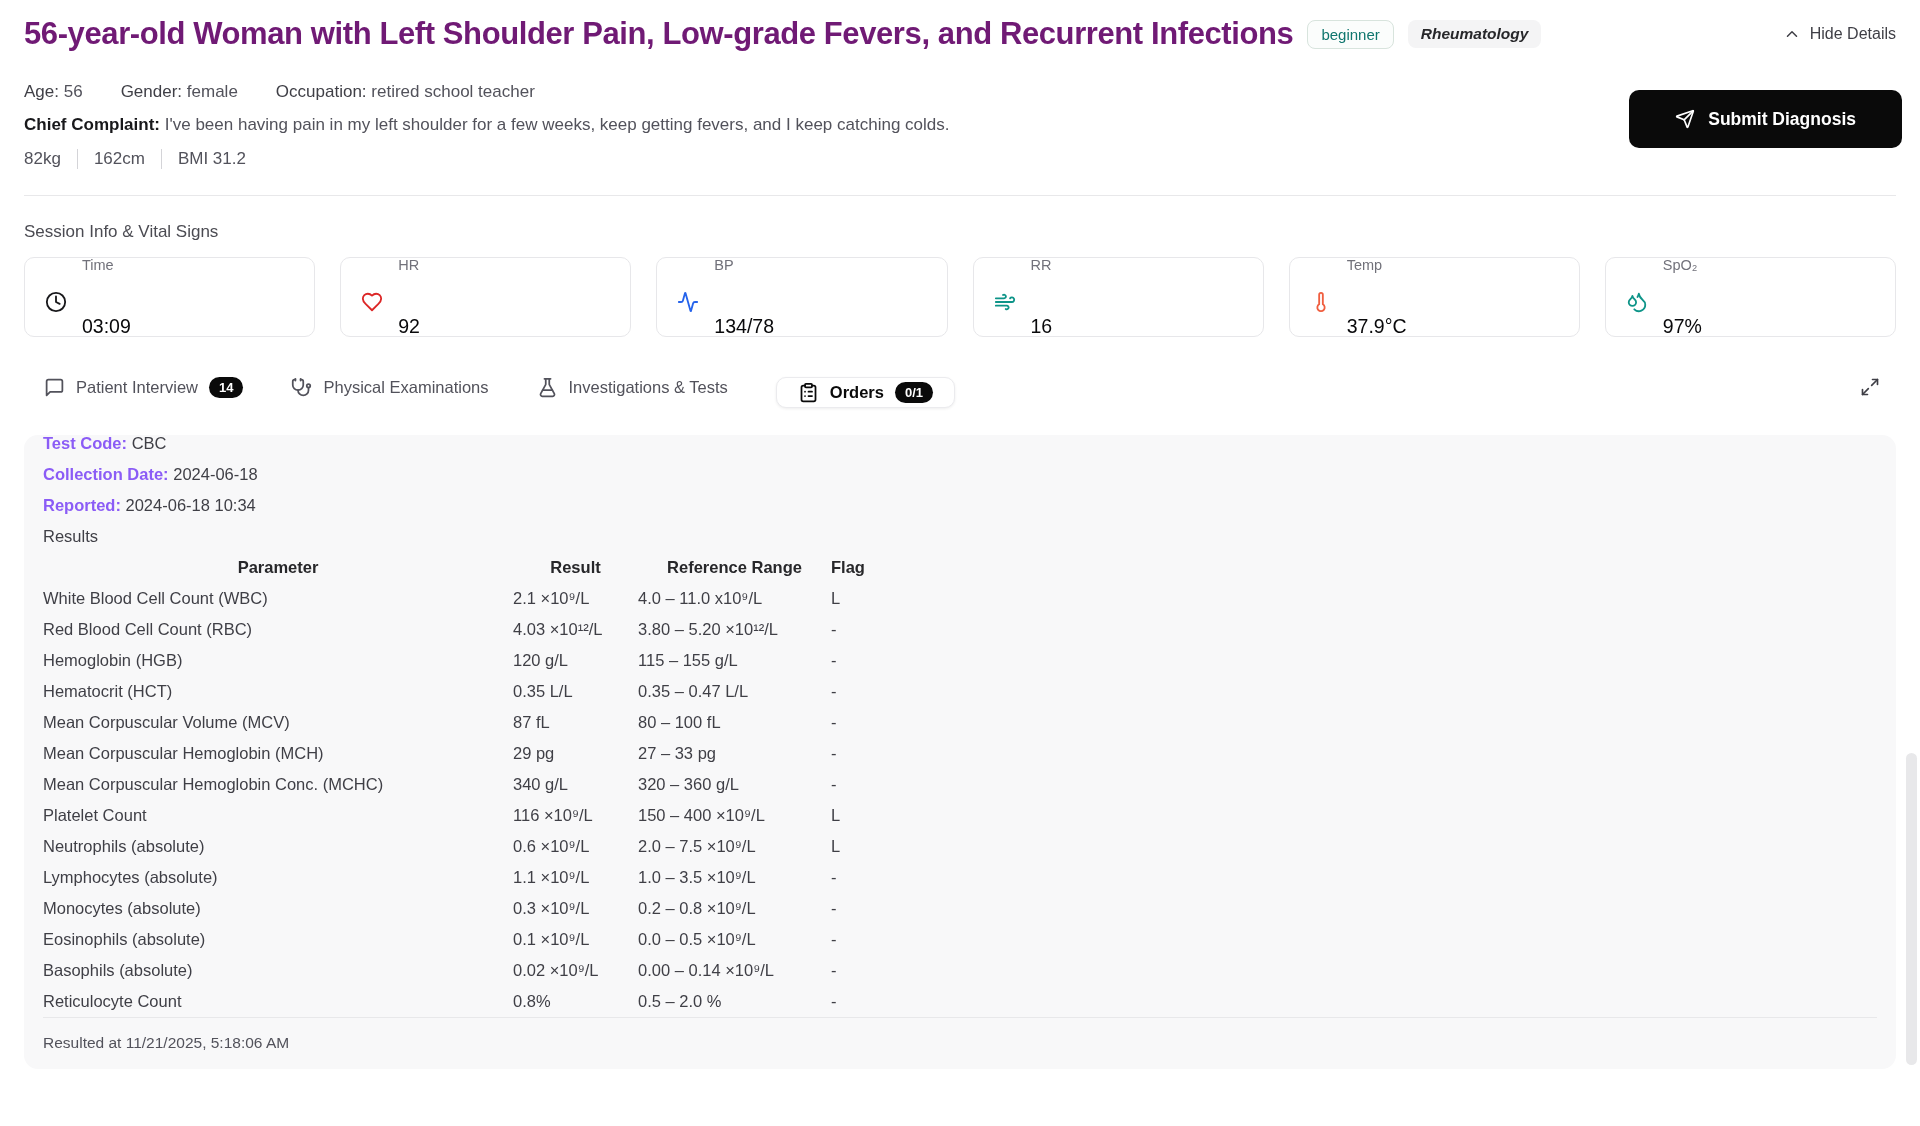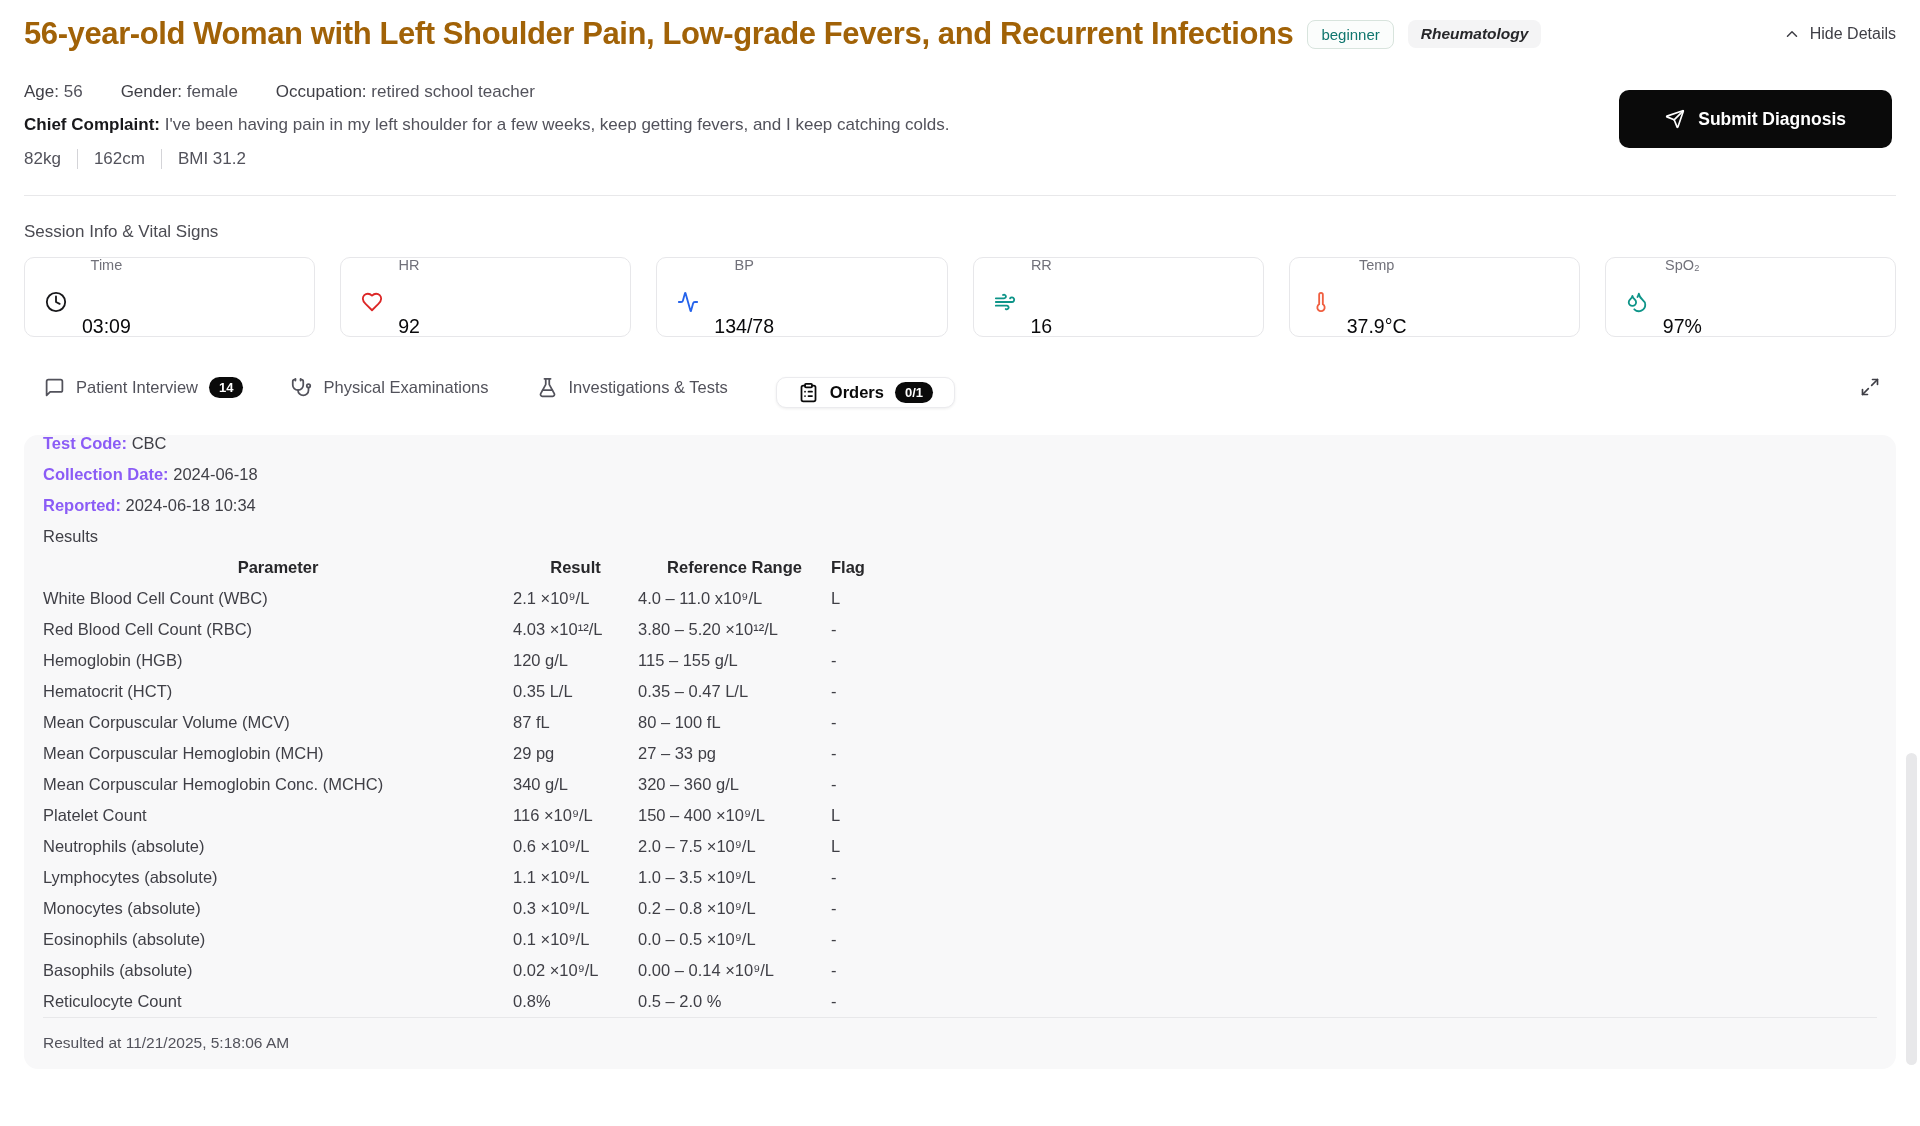--- a/index.html
+++ b/index.html
@@ -6,52 +6,52 @@
   html,body { width:1920px; height:1126px; }
   body {
     font-family:"Liberation Sans", sans-serif;
     background:#ffffff; color:#18181b;
     position:relative; overflow:hidden;
   }
   .page { padding:0 24px; position:relative; }
 
   
   .header-row { display:flex; align-items:center; gap:14px; padding-top:16px; }
-  h1.title { font-size:31px; font-weight:700; color:#a16207; letter-spacing:-0.4px; white-space:nowrap; }
+  h1.title { font-size:31px; font-weight:700; color:#701a75; letter-spacing:-0.4px; white-space:nowrap; }
   .badge { display:inline-flex; align-items:center; border-radius:8px; padding:5px 13px; font-size:15px; white-space:nowrap; }
   .badge-beginner { color:#0f766e; background:#fbfdfc; border:1px solid #d8e4dd; font-weight:500; }
   .badge-specialty { color:#27272a; background:#f4f4f5; font-weight:700; font-size:15.5px;font-style:italic; }
   .hide-details { margin-left:auto; display:flex; align-items:center; gap:9px; color:#3f3f46;
     font-size:16px; background:none; border:none; cursor:pointer; font-family:inherit; }
   .hide-details svg { stroke:#3f3f46; }
 
   .demo-row { display:flex; gap:38px; margin-top:30px; font-size:17px; }
   .demo-item .lbl-md { color:#3f3f46; font-weight:500; }
   .demo-item .val { color:#52525b; }
   .chief-row { margin-top:13px; font-size:17px; }
   .chief-row .lbl-b { font-weight:700; color:#18181b; }
   .chief-row .val { color:#52525b; }
   .stats-row { display:flex; align-items:center; gap:16px; margin-top:14px; font-size:17px; color:#52525b; }
   .sep { width:1px; height:20px; background:#d4d4d8; }
 
-  .submit-btn { position:absolute; top:90px; right:28px; height:58px;
+  .submit-btn { position:absolute; top:90px; right:18px; height:58px;
     display:flex; align-items:center; gap:13px; padding:0 46px;
     background:#0a0a0a; color:#fff; border:none; border-radius:10px;
     font-size:17.5px; font-weight:600; font-family:inherit; cursor:pointer; }
   .submit-btn svg { stroke:#ffffff; }
 
   .divider { height:1px; background:#e8e8ea; margin-top:26px; }
 
   
   .section-title { margin-top:26px; font-size:17px; font-weight:500; color:#4b4b52; }
   .vitals-row { display:flex; gap:25px; margin-top:15px; }
   .vital-card { flex:1; height:80px; background:#fff; border:1px solid #e7e7ea; border-radius:10px;
     display:flex; align-items:center; gap:15px; padding:0 20px; }
   .vital-icon { flex:0 0 auto; display:flex; margin-top:10px; }
-  .vital-text { display:flex; flex-direction:column;align-items:center; }
+  .vital-text { display:flex; flex-direction:column; }
   .vital-label { font-size:14.5px; color:#71717a; margin-bottom:3px; }
   .vital-value { font-size:19.5px; font-weight:400; color:#09090b;margin-top:39px; }
   .ic-clock { stroke:#18181b; } .ic-heart { stroke:#dc2626; } .ic-activity { stroke:#2563eb; }
   .ic-wind { stroke:#0d9488; } .ic-thermo { stroke:#f05e3f; } .ic-drops { stroke:#0d9488; }
 
   
   .tabs-row { display:flex; align-items:flex-start; gap:48px; margin-top:40px; height:52px; padding-left:20px; }
   .tab { display:flex; align-items:center; gap:11px; font-size:16.5px; font-weight:500; color:#52525b;
     background:none; border:none; cursor:pointer; font-family:inherit; white-space:nowrap; }
   .tab svg { stroke:#52525b; }

